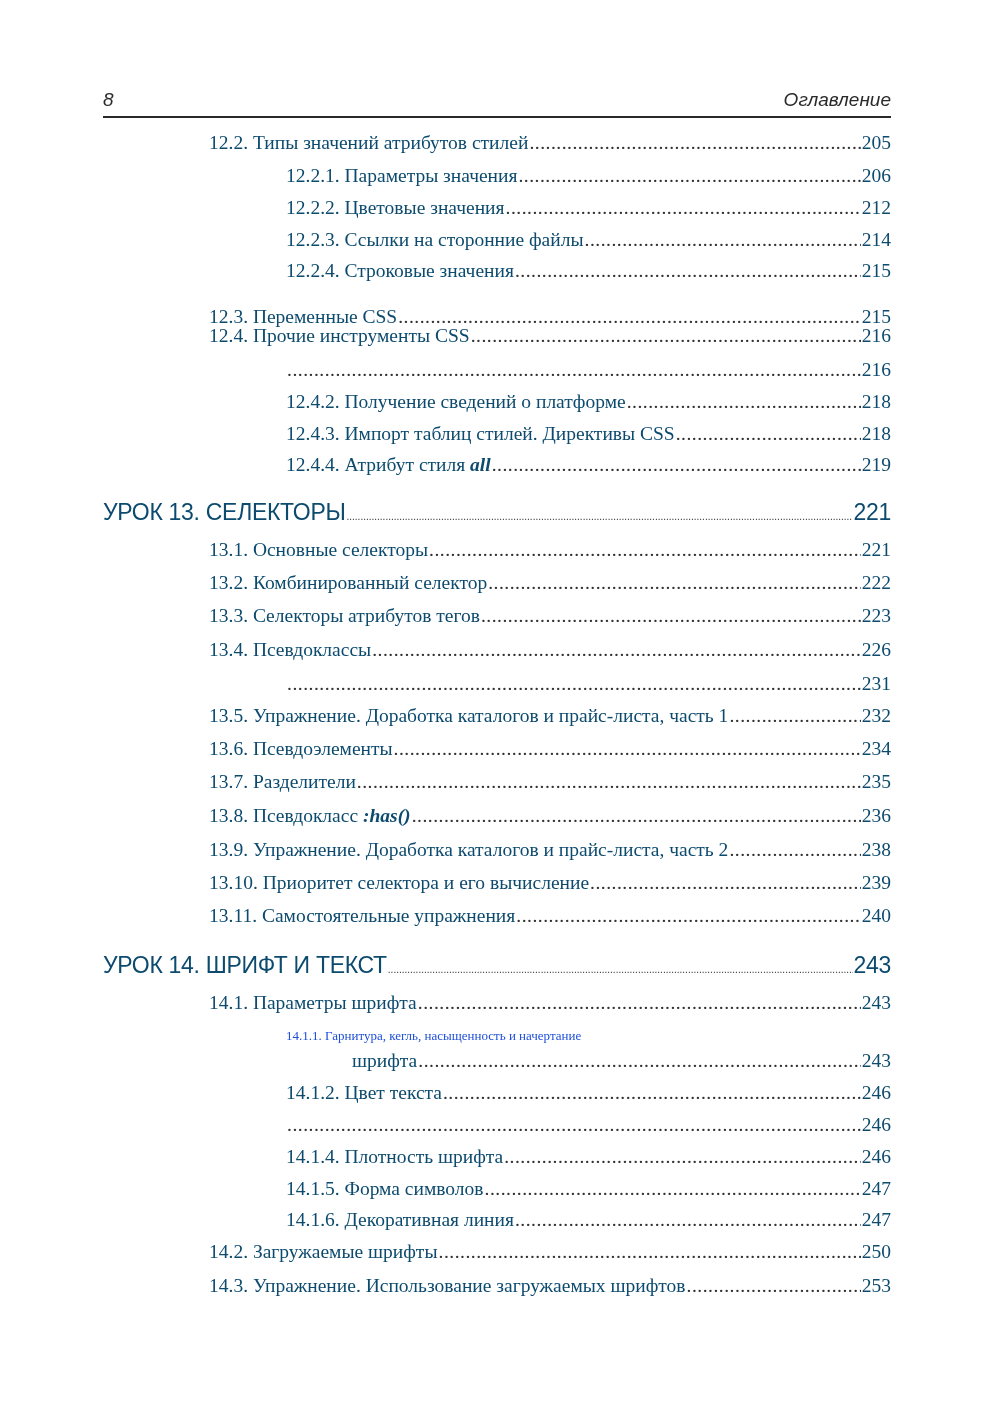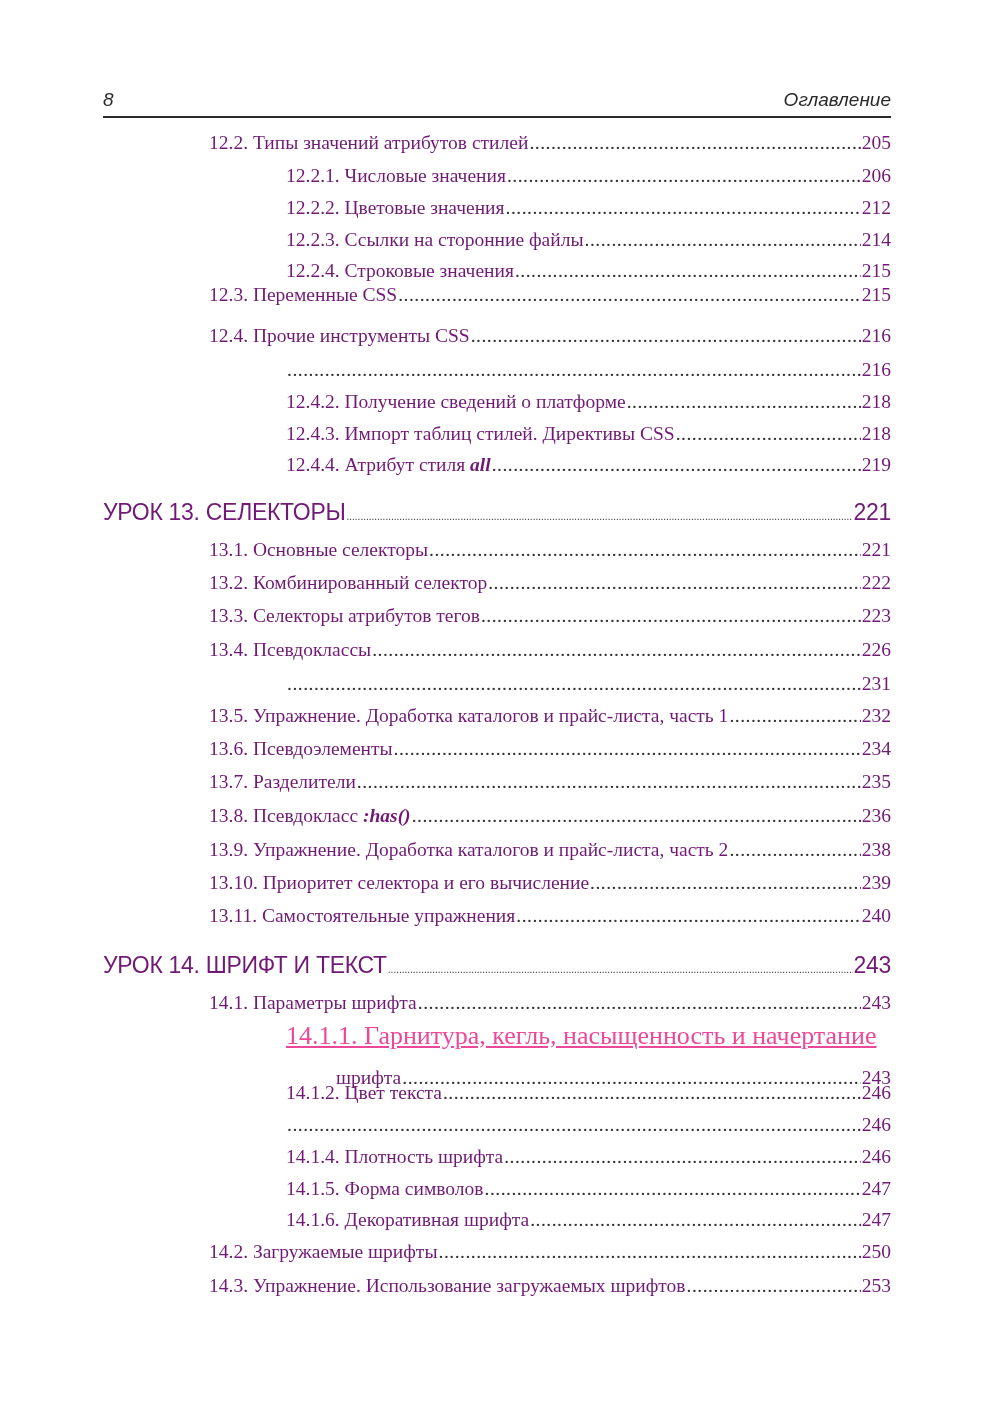--- a/index.html
+++ b/index.html
@@ -44,21 +44,21 @@
     }
     .row {
       position: absolute;
       right: 109px;
       display: flex;
       align-items: baseline;
       font-family: "Liberation Serif", serif;
       font-size: 19.5px;
       line-height: 24px;
       white-space: nowrap;
-      color: #701a75;
+      color: #0c4a6e;
     }
     .row .label {
       flex: 0 0 auto;
     }
     .row .dots {
       flex: 1 1 auto;
       overflow: hidden;
       color: #333;
       margin: 0 1px;
       letter-spacing: 0.5px;
@@ -89,67 +89,65 @@
       font-family: "Liberation Sans", sans-serif;
     }
     .it {
       font-style: italic;
       font-weight: bold;
     }
     .wrap-first {
       position: absolute;
       left: 286px;
       font-family: "Liberation Serif", serif;
-      font-size: 26px;
+      font-size: 13px;
       line-height: 24px;
-      color: #ec4899;
+      color: #1d4ed8;
       white-space: nowrap;
-      text-decoration: underline;
     }
     .row.cont {
-      left: 336px;
-      margin-top: 17px;
+      left: 352px;
     }
   </style>
 </head>
 <body>
 
 <div class="page-header">
   <span class="num">8</span>
   <span class="title">Оглавление</span>
 </div>
 
 <div class="toc">
 
   <div class="row lvl1" style="top:131px">
     <span class="label">12.2. Типы значений атрибутов стилей</span>
     <span class="dots"></span>
     <span class="page">205</span>
   </div>
   <div class="row lvl2" style="top:164px">
-    <span class="label">12.2.1. Числовые значения</span>
+    <span class="label">12.2.1. Параметры значения</span>
     <span class="dots"></span>
     <span class="page">206</span>
   </div>
   <div class="row lvl2" style="top:196px">
     <span class="label">12.2.2. Цветовые значения</span>
     <span class="dots"></span>
     <span class="page">212</span>
   </div>
   <div class="row lvl2" style="top:228px">
     <span class="label">12.2.3. Ссылки на сторонние файлы</span>
     <span class="dots"></span>
     <span class="page">214</span>
   </div>
   <div class="row lvl2" style="top:259px">
     <span class="label">12.2.4. Строковые значения</span>
     <span class="dots"></span>
     <span class="page">215</span>
   </div>
-  <div class="row lvl1" style="top:283px">
+  <div class="row lvl1" style="top:305px">
     <span class="label">12.3. Переменные CSS</span>
     <span class="dots"></span>
     <span class="page">215</span>
   </div>
   <div class="row lvl1" style="top:324px">
     <span class="label">12.4. Прочие инструменты CSS</span>
     <span class="dots"></span>
     <span class="page">216</span>
   </div>
   <div class="row lvl2" style="top:358px">
@@ -268,21 +266,21 @@
     <span class="label">14.1.4. Плотность шрифта</span>
     <span class="dots"></span>
     <span class="page">246</span>
   </div>
   <div class="row lvl2" style="top:1177px">
     <span class="label">14.1.5. Форма символов</span>
     <span class="dots"></span>
     <span class="page">247</span>
   </div>
   <div class="row lvl2" style="top:1208px">
-    <span class="label">14.1.6. Декоративная шрифта</span>
+    <span class="label">14.1.6. Декоративная линия</span>
     <span class="dots"></span>
     <span class="page">247</span>
   </div>
   <div class="row lvl1" style="top:1240px">
     <span class="label">14.2. Загружаемые шрифты</span>
     <span class="dots"></span>
     <span class="page">250</span>
   </div>
   <div class="row lvl1" style="top:1274px">
     <span class="label">14.3. Упражнение. Использование загружаемых шрифтов</span>

